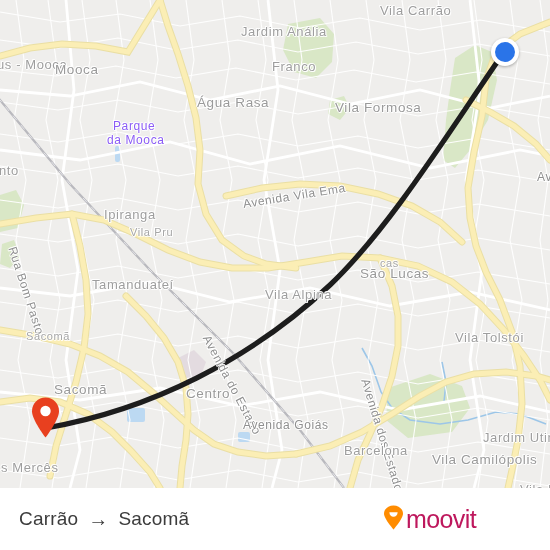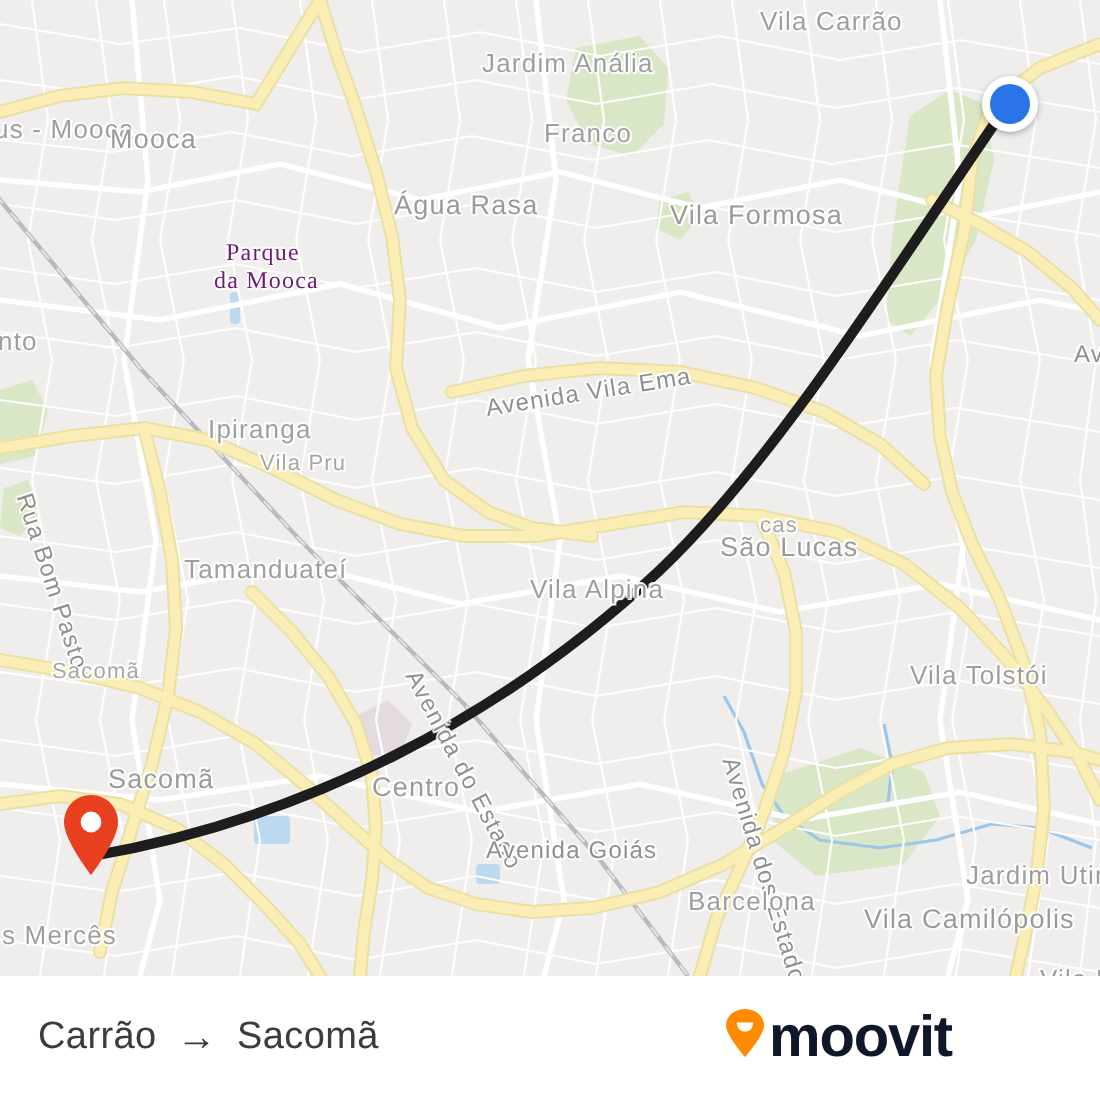--- a/index.html
+++ b/index.html
@@ -35,21 +35,21 @@
     text-shadow:
        1px 0 0 rgba(255,255,255,.85), -1px 0 0 rgba(255,255,255,.85),
        0 1px 0 rgba(255,255,255,.85), 0 -1px 0 rgba(255,255,255,.85),
        1px 1px 0 rgba(255,255,255,.85), -1px -1px 0 rgba(255,255,255,.85);
     transform-origin: 0 50%;
   }
   .map-label.lbl-hood   { font-size: 13px; color: #9e9e9e; }
   .map-label.lbl-big    { font-size: 13.5px; color: #9a9a9a; }
   .map-label.lbl-small  { font-size: 11px;   color: #a6a6a6; }
   .map-label.lbl-road   { font-size: 12px;   color: #8f8f8f; }
-  .map-label.lbl-park   { font-size: 12px;   color: #701a75; font-family: Liberation Serif, serif; }
+  .map-label.lbl-park   { font-size: 12px;   color: #8b5cf6; }
 
   
   #origin-marker {
     position: absolute;
     left: 491px; top: 38px;
     width: 28px; height: 28px;
     border-radius: 50%;
     background: #ffffff;
     box-shadow: 0 1px 3px rgba(0,0,0,.30);
   }
@@ -131,23 +131,23 @@
     font-size: 20px;
     color: #3c3c3c;
     line-height: 1;
   }
   #brand-logo {
     display: flex;
     align-items: center;
     gap: 2px;
   }
   #brand-logo .brand-name {
-    font-size: 29px;
-    font-weight: bold;
-    color: #0f172a;
+    font-size: 25px;
+    font-weight: normal;
+    color: #be185d;
     letter-spacing: -0.6px;
     line-height: 1;
   }
 </style>
 </head>
 <body>
 
 <div id="map-area">
 
   <svg id="map-svg" width="550" height="488" viewBox="0 0 550 488">

